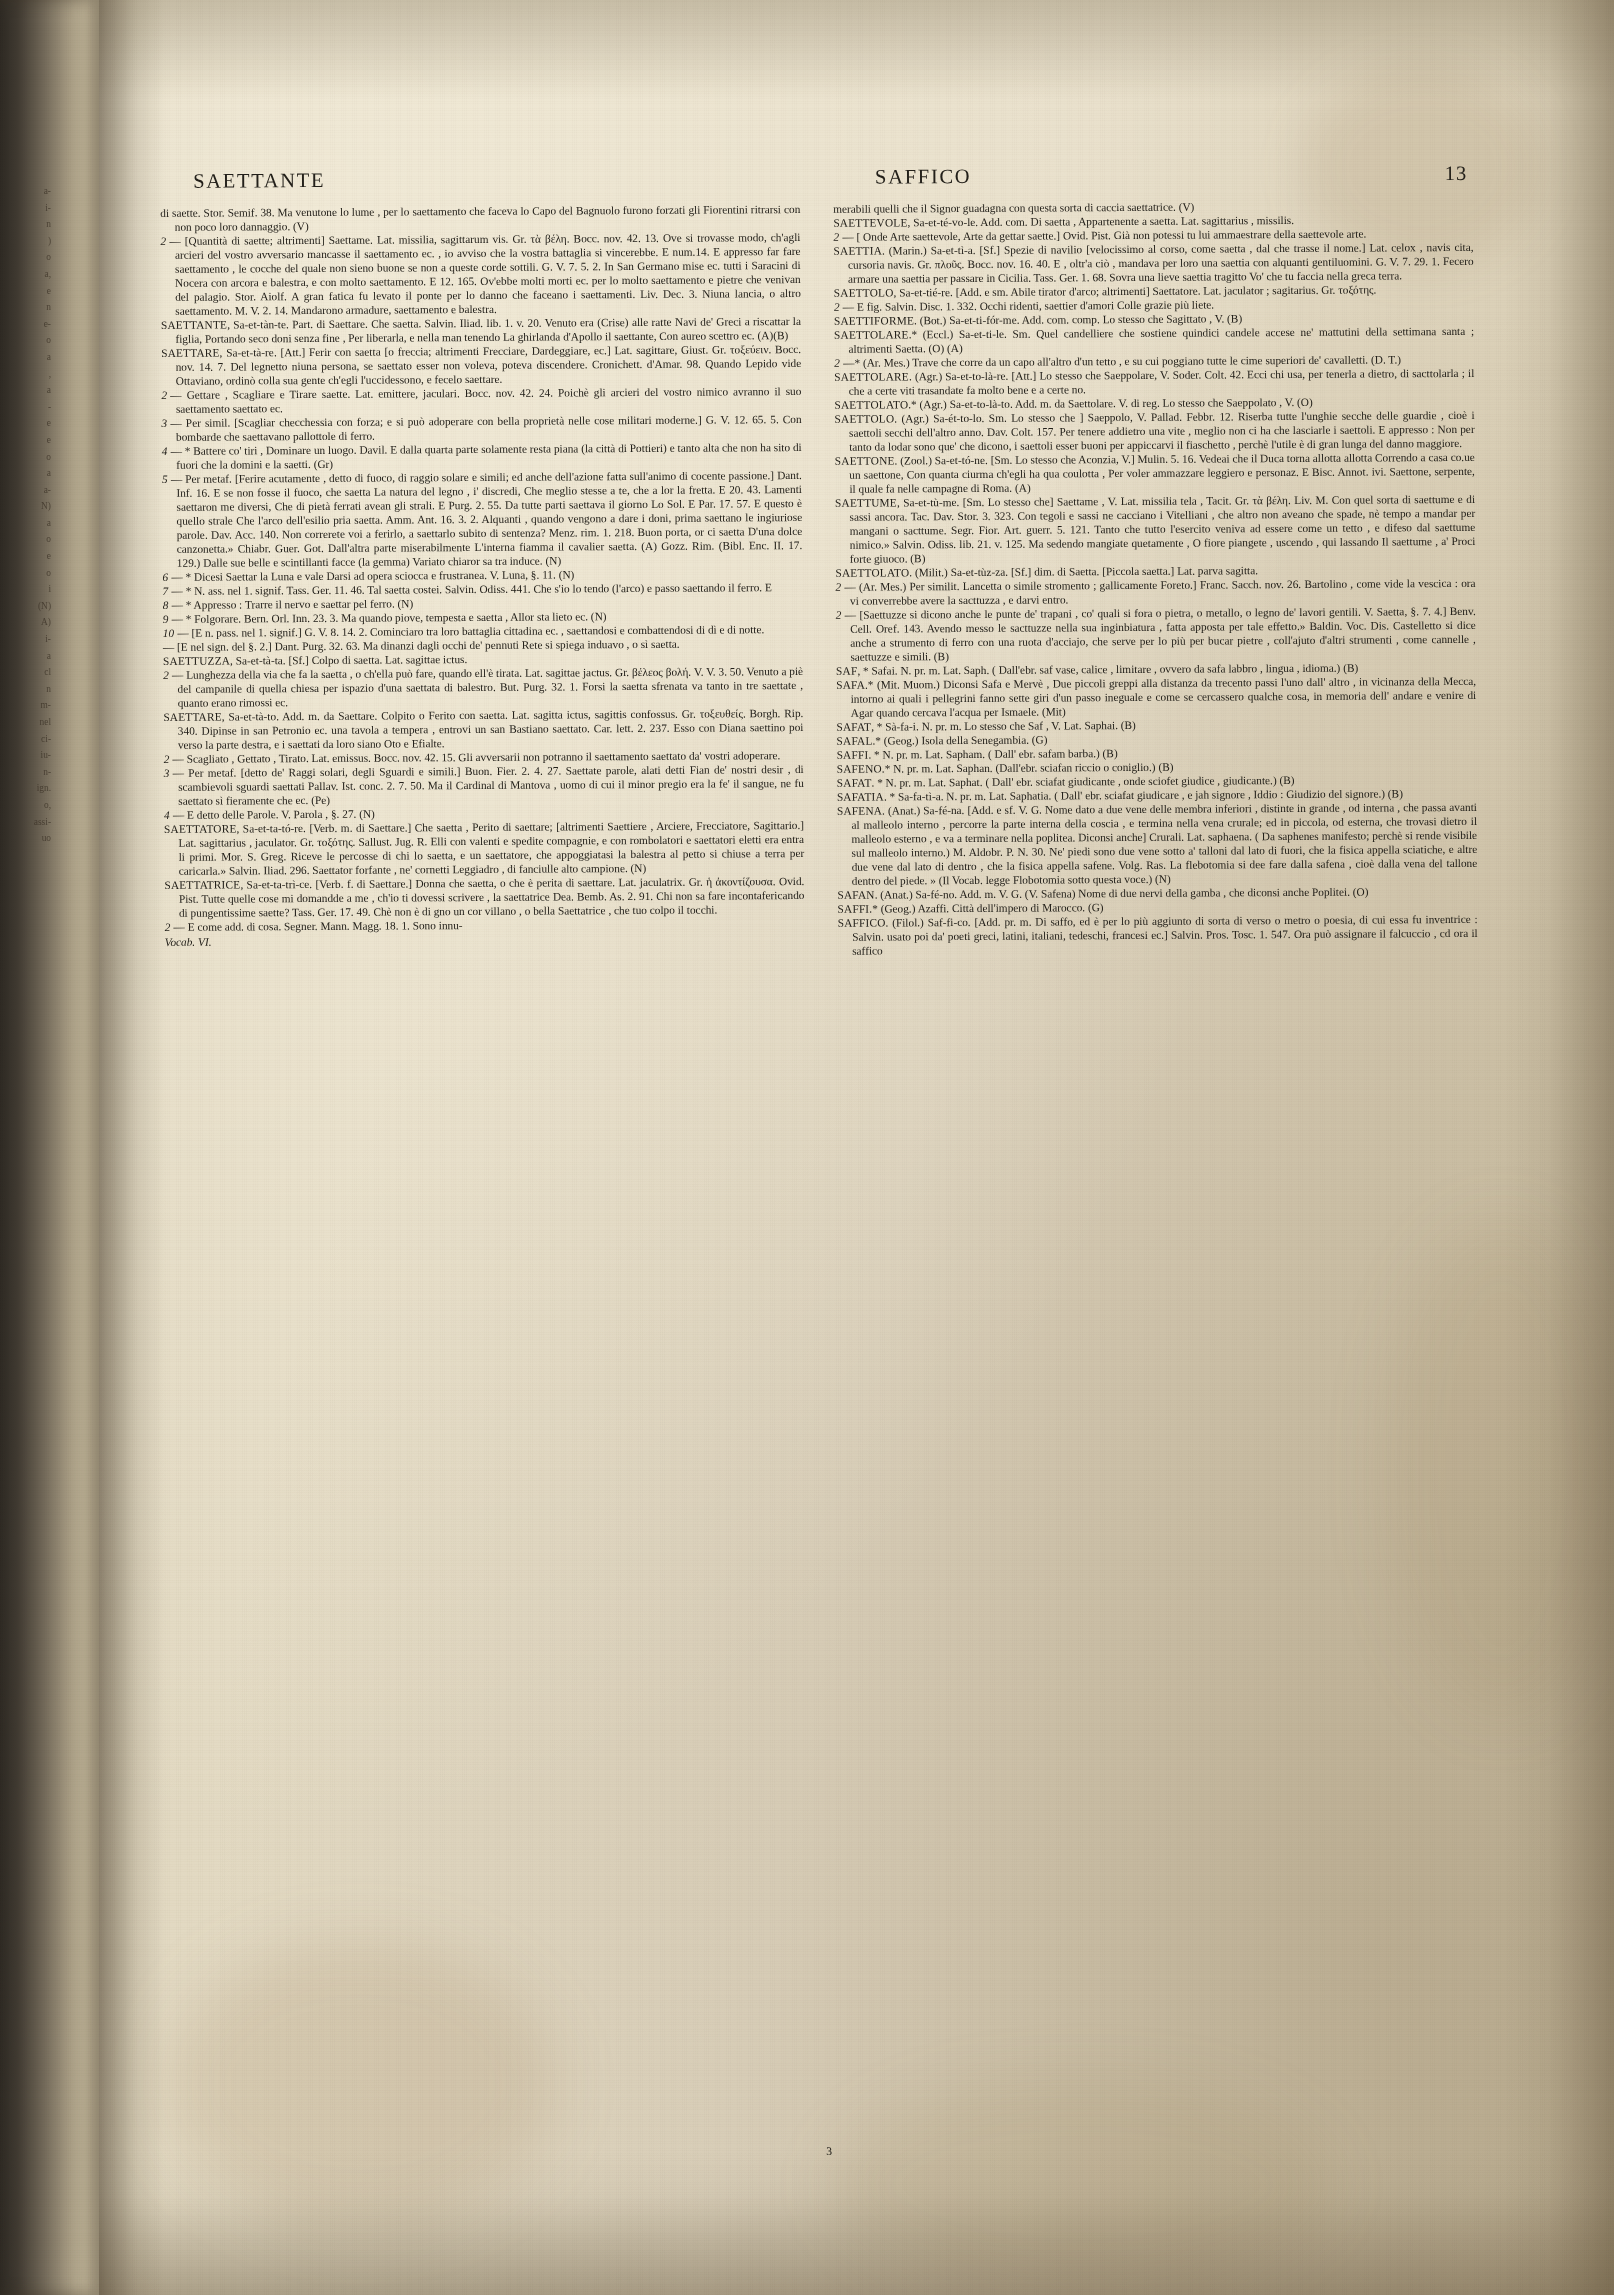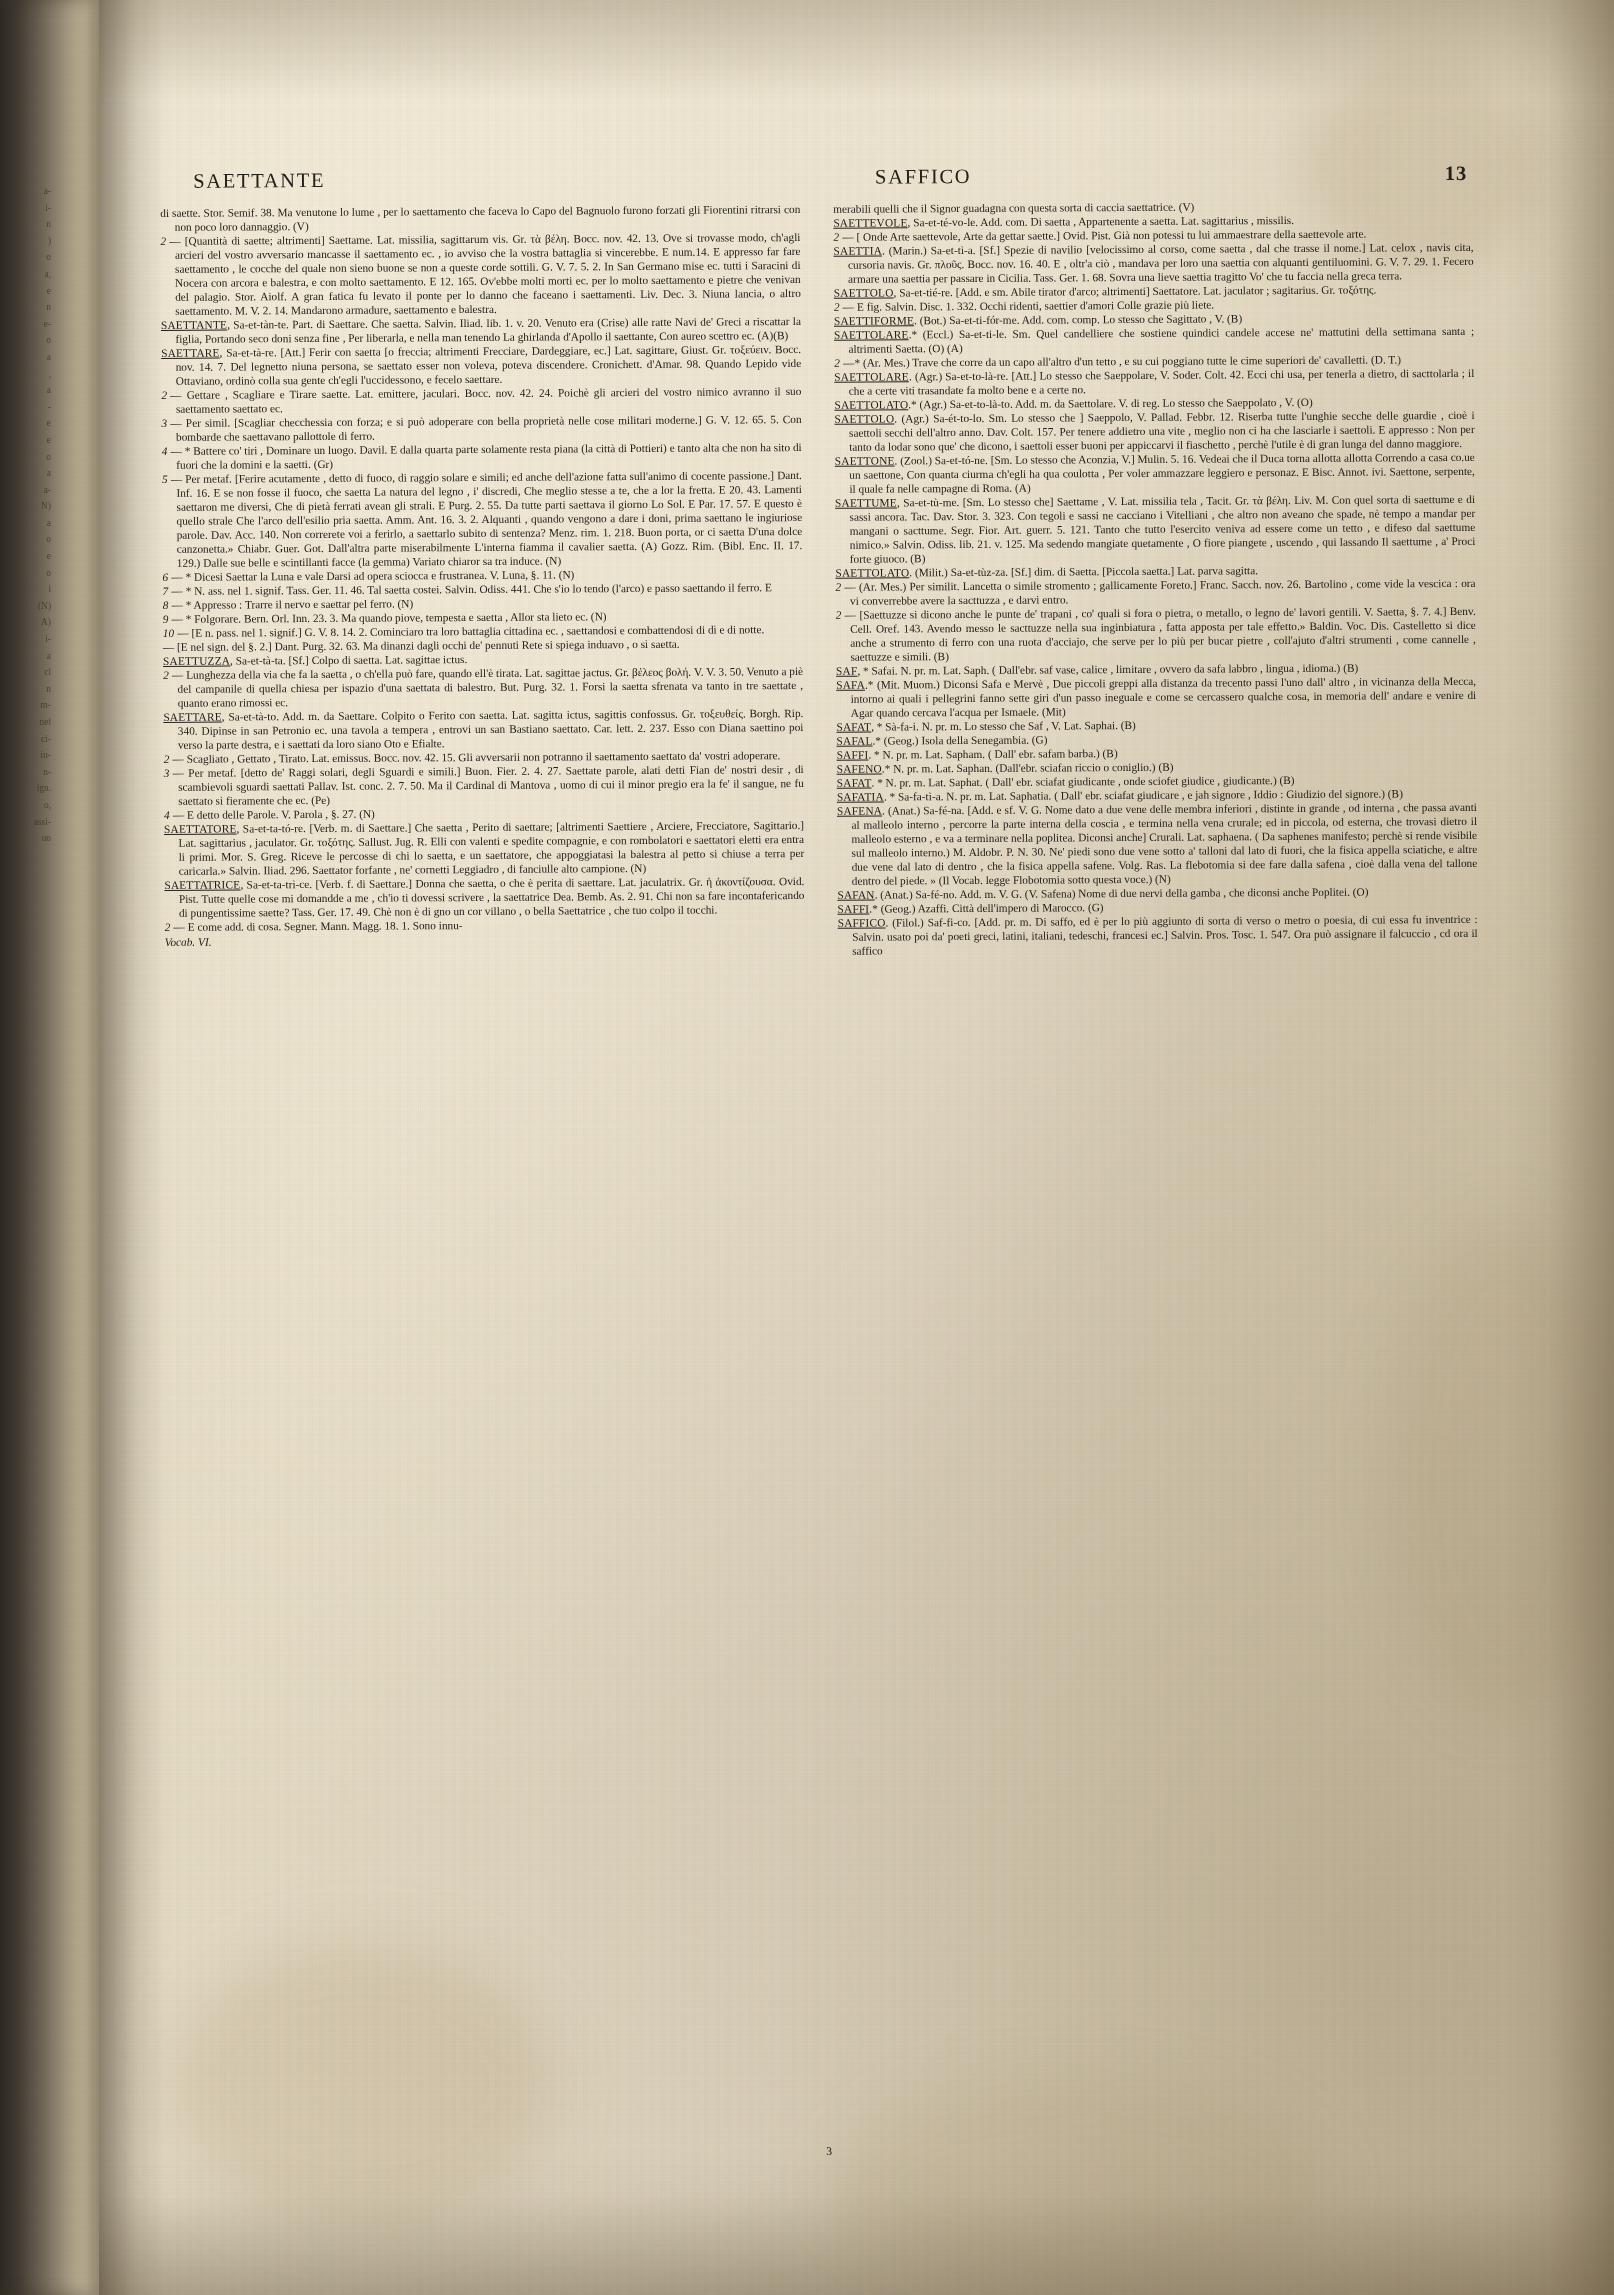--- a/index.html
+++ b/index.html
@@ -102,21 +102,21 @@
   #header .hl {
     position: absolute; left: 33px; top: 0;
     font-size: 20.5px; letter-spacing: 1.7px;
   }
   #header .hc {
     position: absolute; left: 715px; top: 0;
     font-size: 20.5px; letter-spacing: 1.7px;
   }
   #header .hr {
     position: absolute; right: 6.7px; top: 0;
-    font-size: 20.5px; letter-spacing: 1.1px; font-weight: bold;
+    font-size: 20.5px; letter-spacing: 1.1px;
   }
 
   #cols {
     display: flex;
     gap: 33px;
   }
   .col {
     width: 640px;
     font-size: 11.3px;
     line-height: 14px;
@@ -124,21 +124,20 @@
     hyphens: none;
   }
   .col p {
     margin: 0 0 0 0;
     text-indent: -14.4px;
     padding-left: 14.4px;
   }
   .hw {            
     font-variant: small-caps;
     letter-spacing: 0.2px;
-    text-decoration: underline;
   }
   .it { font-style: italic; }
   .num {
     font-style: italic;
     padding-right: 3.3px;
   }
 
   #folio {
     position: absolute;
     left: 50%;

